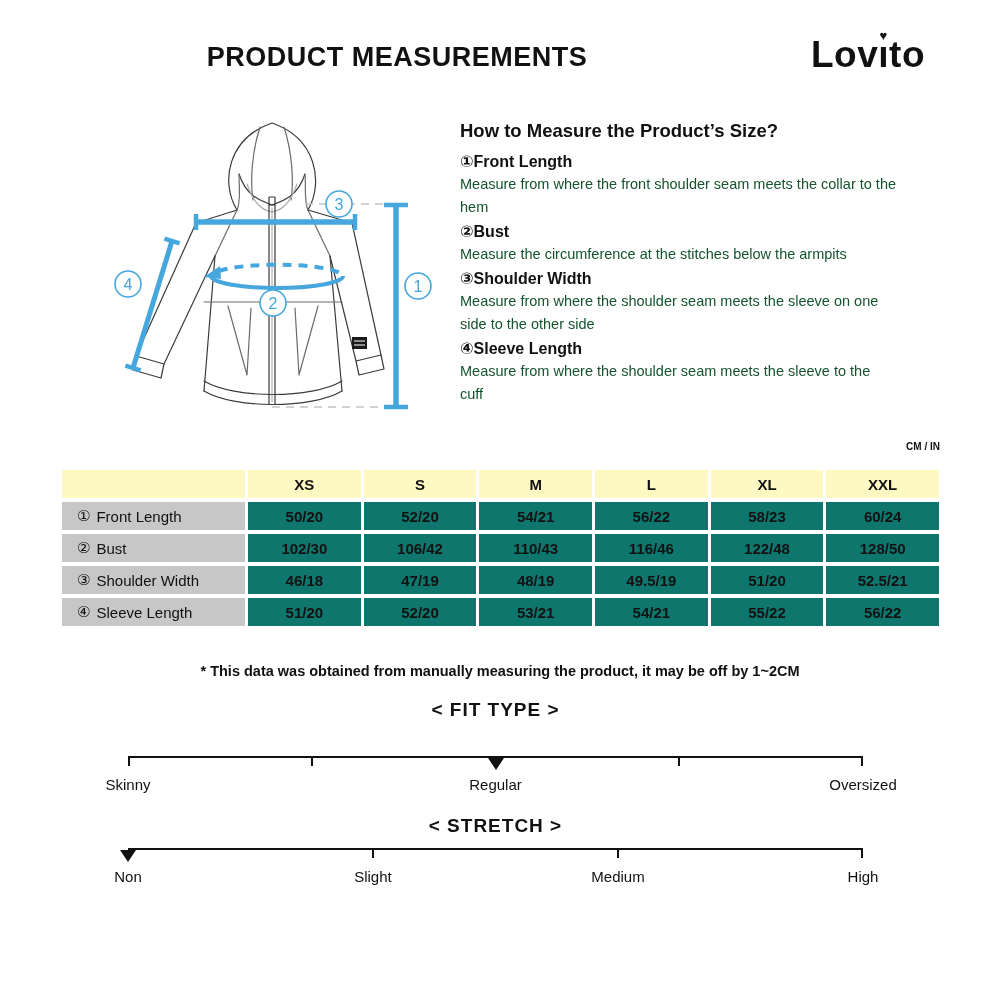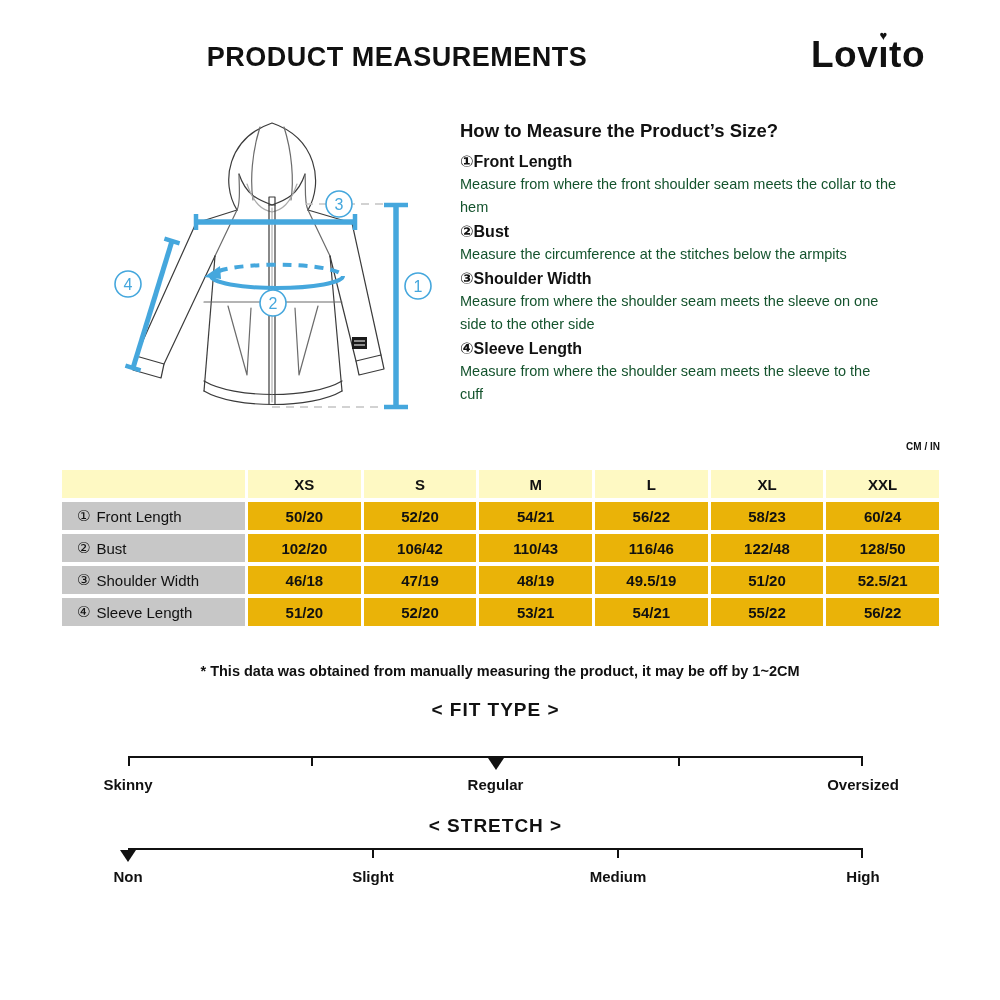--- a/index.html
+++ b/index.html
@@ -21,32 +21,32 @@
 
   .units{top:441px;right:60px;font-size:10px;font-weight:700;}
 
   
   .size-table{left:62px;top:470px;width:877px;display:grid;
               grid-template-columns:183px repeat(6,1fr);gap:4px 3px;grid-auto-rows:28px;}
   .tc{display:flex;align-items:center;justify-content:center;font-size:15px;}
   .th{background:#fef9c3;font-weight:700;}
   .tl{background:#c7c7c7;justify-content:flex-start;padding-left:15px;font-weight:400;}
   .tl .cnum{margin-right:6px;}
-  .td{background:#eab308;font-weight:700;}
+  .td{background:#0f766e;font-weight:700;}
 
   .footnote{left:0;top:663px;width:1000px;text-align:center;font-size:14.5px;font-weight:700;}
 
   
   .scale-title{width:735px;left:128px;text-align:center;font-size:19px;font-weight:800;letter-spacing:1px;}
   .ruler{width:735px;left:128px;height:2px;background:#111;}
   .tick{position:absolute;top:2px;width:2px;height:8px;background:#111;}
   .tri{position:absolute;top:2px;width:0;height:0;border-left:8px solid transparent;
        border-right:8px solid transparent;border-top:12px solid #111;transform:translateX(-50%);}
   .ruler-labels{width:735px;left:128px;height:20px;}
-  .rlabel{position:absolute;transform:translateX(-50%);white-space:nowrap;font-size:15px;font-weight:700;text-align:center;}
+  .rlabel{position:absolute;transform:translateX(-50%);white-space:nowrap;font-size:15px;font-weight:400;text-align:center;}
 </style>
 </head>
 <body>
 
 <div class="abs title">PRODUCT MEASUREMENTS</div>
 <div class="abs logo"><span>Lov</span><span class="iwrap"><span>ı</span><span class="iheart">♥</span></span><span>to</span></div>
 
 <svg class="abs" style="left:100px;top:110px;" width="360" height="330" viewBox="0 0 360 330">
   <g fill="none" stroke="#3b3b3b" stroke-width="1.2" stroke-linejoin="round" stroke-linecap="round">
 
@@ -160,21 +160,21 @@
   <div class="tc td">52/20</div>
   <div class="tc td">54/21</div>
   <div class="tc td">56/22</div>
   <div class="tc td">58/23</div>
   <div class="tc td">60/24</div>
 
   <div class="tc tl">
       <span class="cnum">②</span>
       <span>Bust</span>
     </div>
-  <div class="tc td">102/20</div>
+  <div class="tc td">102/30</div>
   <div class="tc td">106/42</div>
   <div class="tc td">110/43</div>
   <div class="tc td">116/46</div>
   <div class="tc td">122/48</div>
   <div class="tc td">128/50</div>
 
   <div class="tc tl">
       <span class="cnum">③</span>
       <span>Shoulder Width</span>
     </div>

